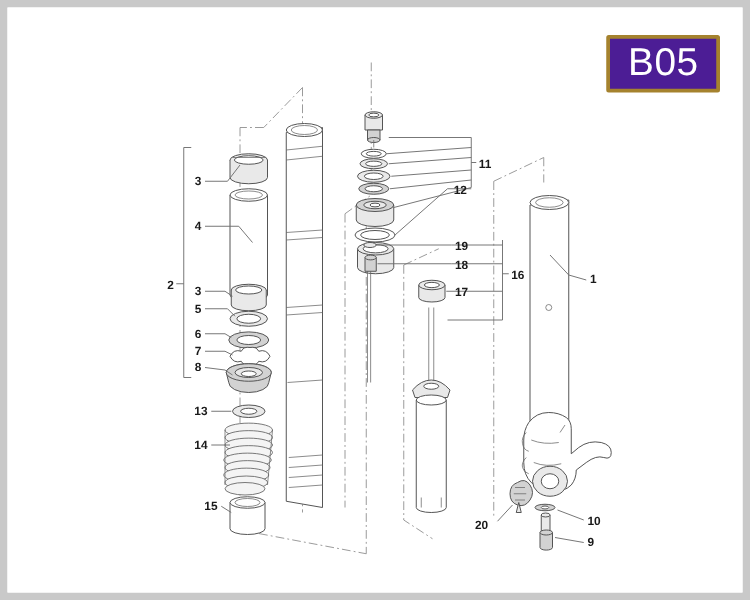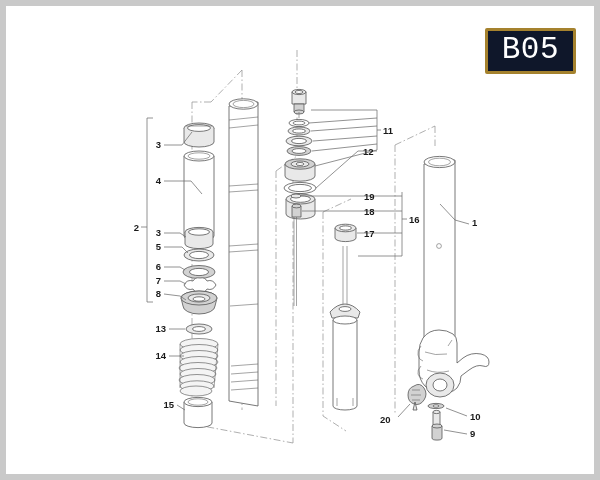--- a/index.html
+++ b/index.html
@@ -5,24 +5,24 @@
   html,body{margin:0;padding:0;background:#ffffff;}
   body{width:600px;height:480px;overflow:hidden;font-family:"Liberation Sans",sans-serif;}
 
   #page{position:relative;width:600px;height:480px;box-sizing:border-box;
         background:#ffffff;border:6px solid #c9c9c9;}
   #canvas{position:absolute;inset:0;background:#ffffff;}
   svg#diagram{position:absolute;left:0;top:0;width:588px;height:468px;}
 
   
   #badge{position:absolute;right:18px;top:22px;
-         background:#0f172a;border:3px solid #a5822e;
+         background:#4c1d95;border:3px solid #a5822e;
          padding:3px 14px 6px 14px;border-radius:2px;
          color:#ffffff;font-size:31px;line-height:1;letter-spacing:.5px;
-         font-family:Liberation Mono, monospace;}
+         font-family:Liberation Sans, sans-serif;}
 
   .lbl{font-family:"Liberation Sans",sans-serif;font-size:9.5px;font-weight:bold;fill:#1a1a1a;}
   .lead{stroke:#6e6e6e;stroke-width:.75;fill:none;}
   .brk{stroke:#6e6e6e;stroke-width:.75;fill:none;}
   .part{stroke:#555;stroke-width:.8;fill:#ffffff;}
   .partf{stroke:#555;stroke-width:.8;fill:#e9e9e9;}
   .partd{stroke:#555;stroke-width:.8;fill:#d2d2d2;}
   .partl{stroke:#666;stroke-width:.7;fill:#f4f4f4;}
   .thin{stroke:#666;stroke-width:.6;fill:none;}
   .dash{stroke:#8d8d8d;stroke-width:.7;fill:none;stroke-dasharray:7 2.5 1.5 2.5;}

